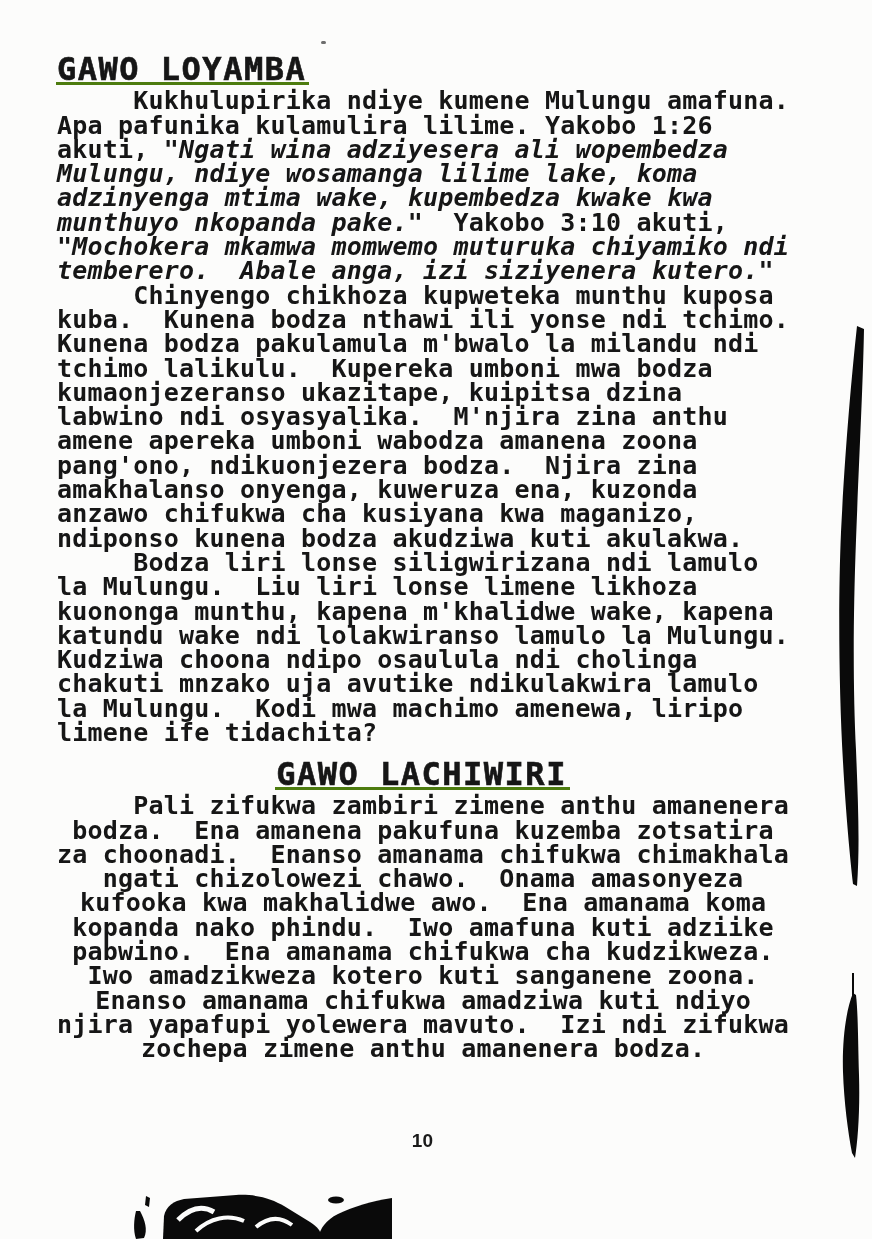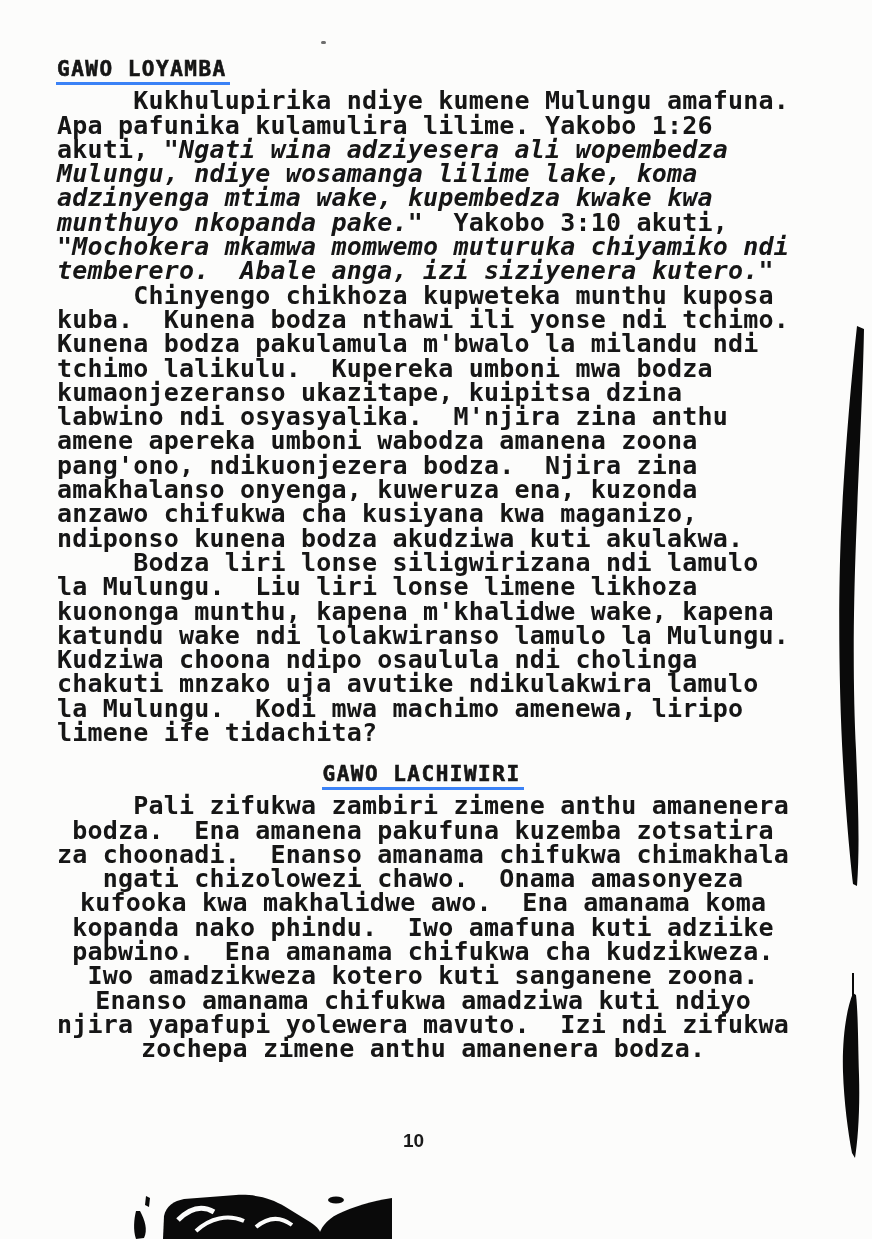--- a/index.html
+++ b/index.html
@@ -20,43 +20,43 @@
     position: absolute;
     left: 57px;
   }
   .section-0 { top: 57px; }
   .section-1 { top: 762px; text-align: center; }
   .heading {
     display: inline-block;
     margin: 0 0 4px 0;
     padding: 0 3px 1px 1px;
     margin-left: -1px;
-    font-size: 21px;
+    font-size: 32px;
     line-height: 24.3px;
     font-weight: 700;
     letter-spacing: 1.5px;
-    border-bottom: 3px solid #3b82f6;
+    border-bottom: 3px solid #4d7c0f;
     -webkit-text-stroke: 0.6px #161616;
     white-space: pre;
   }
   .line {
     white-space: pre;
     font-size: 25px;
     line-height: 24.3px;
     height: 24.3px;
     font-weight: 700;
     letter-spacing: 0.2px;
   }
   .line .rm { font-style: normal; }
   .line .it { font-style: italic; }
   .page-number {
     position: absolute;
     left: 403px; top: 1130px;
     width: 30px;
-    text-align: left;
+    text-align: right;
     font-family: "Liberation Sans", sans-serif;
     font-size: 19px;
     font-weight: 700;
     color: #1a1a1a;
   }
   .speck {
     position: absolute;
     left: 321px; top: 41px;
     width: 5px; height: 3px;
     background: #6d6d6d;

